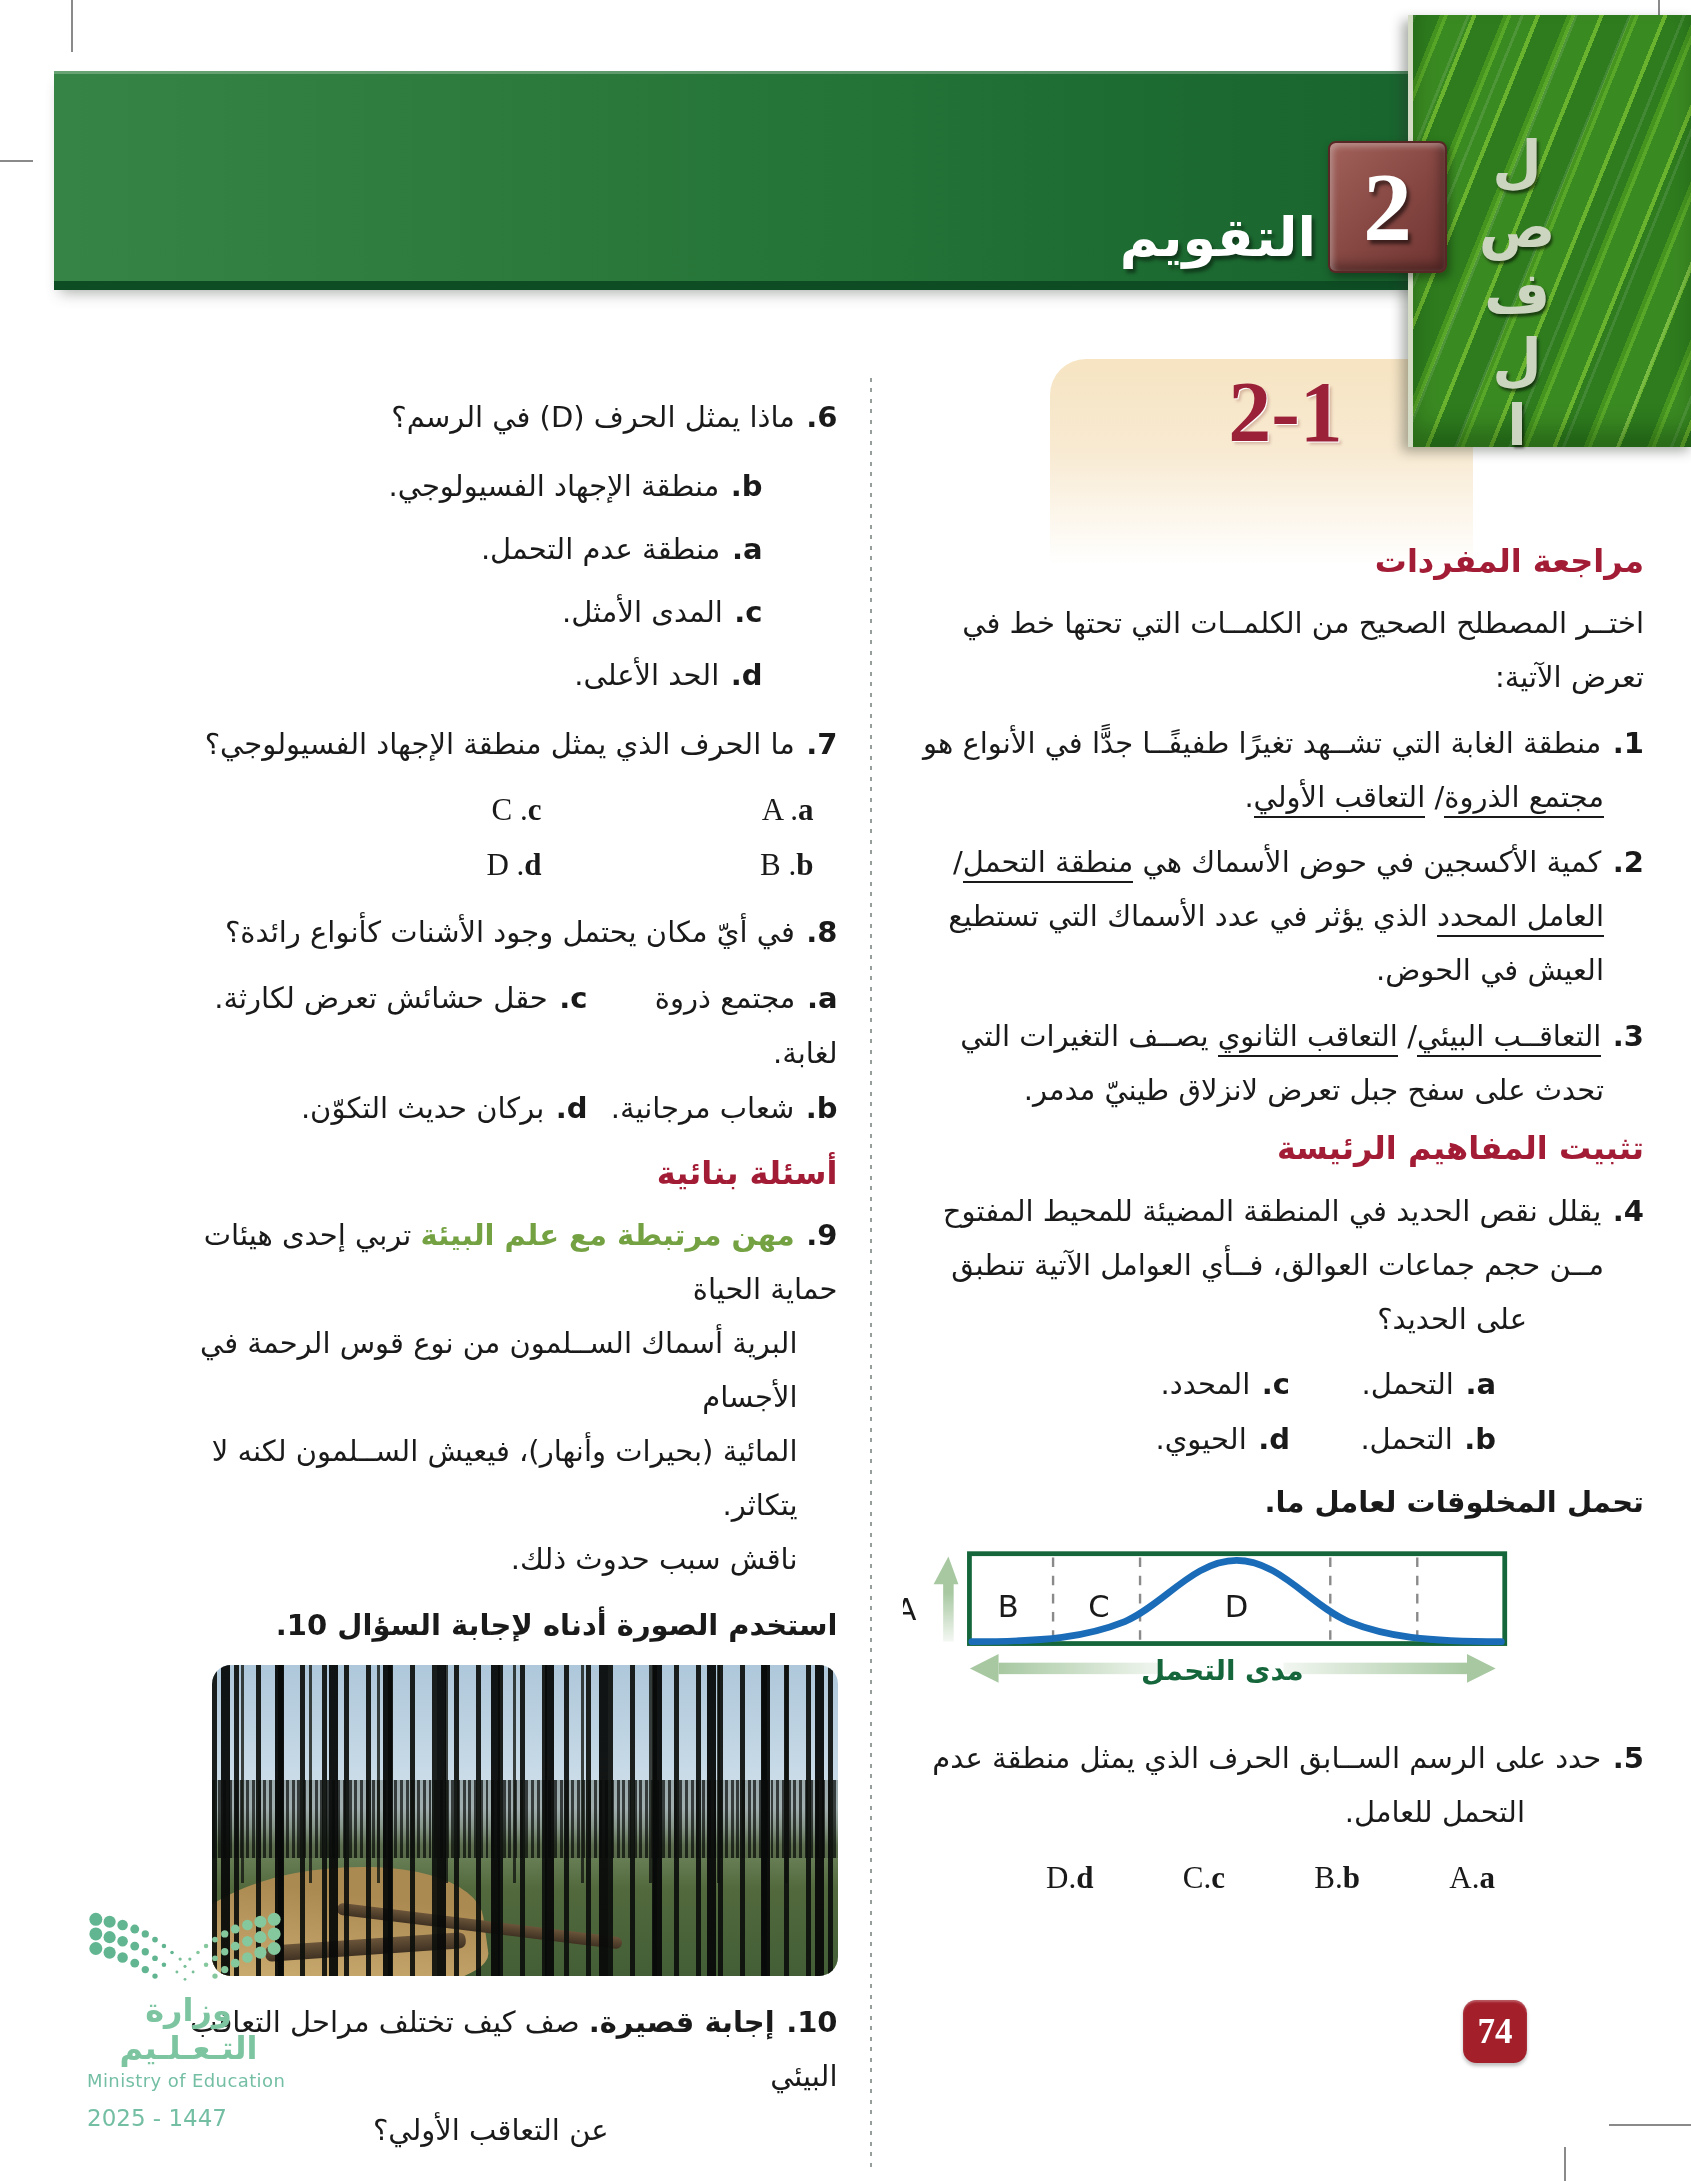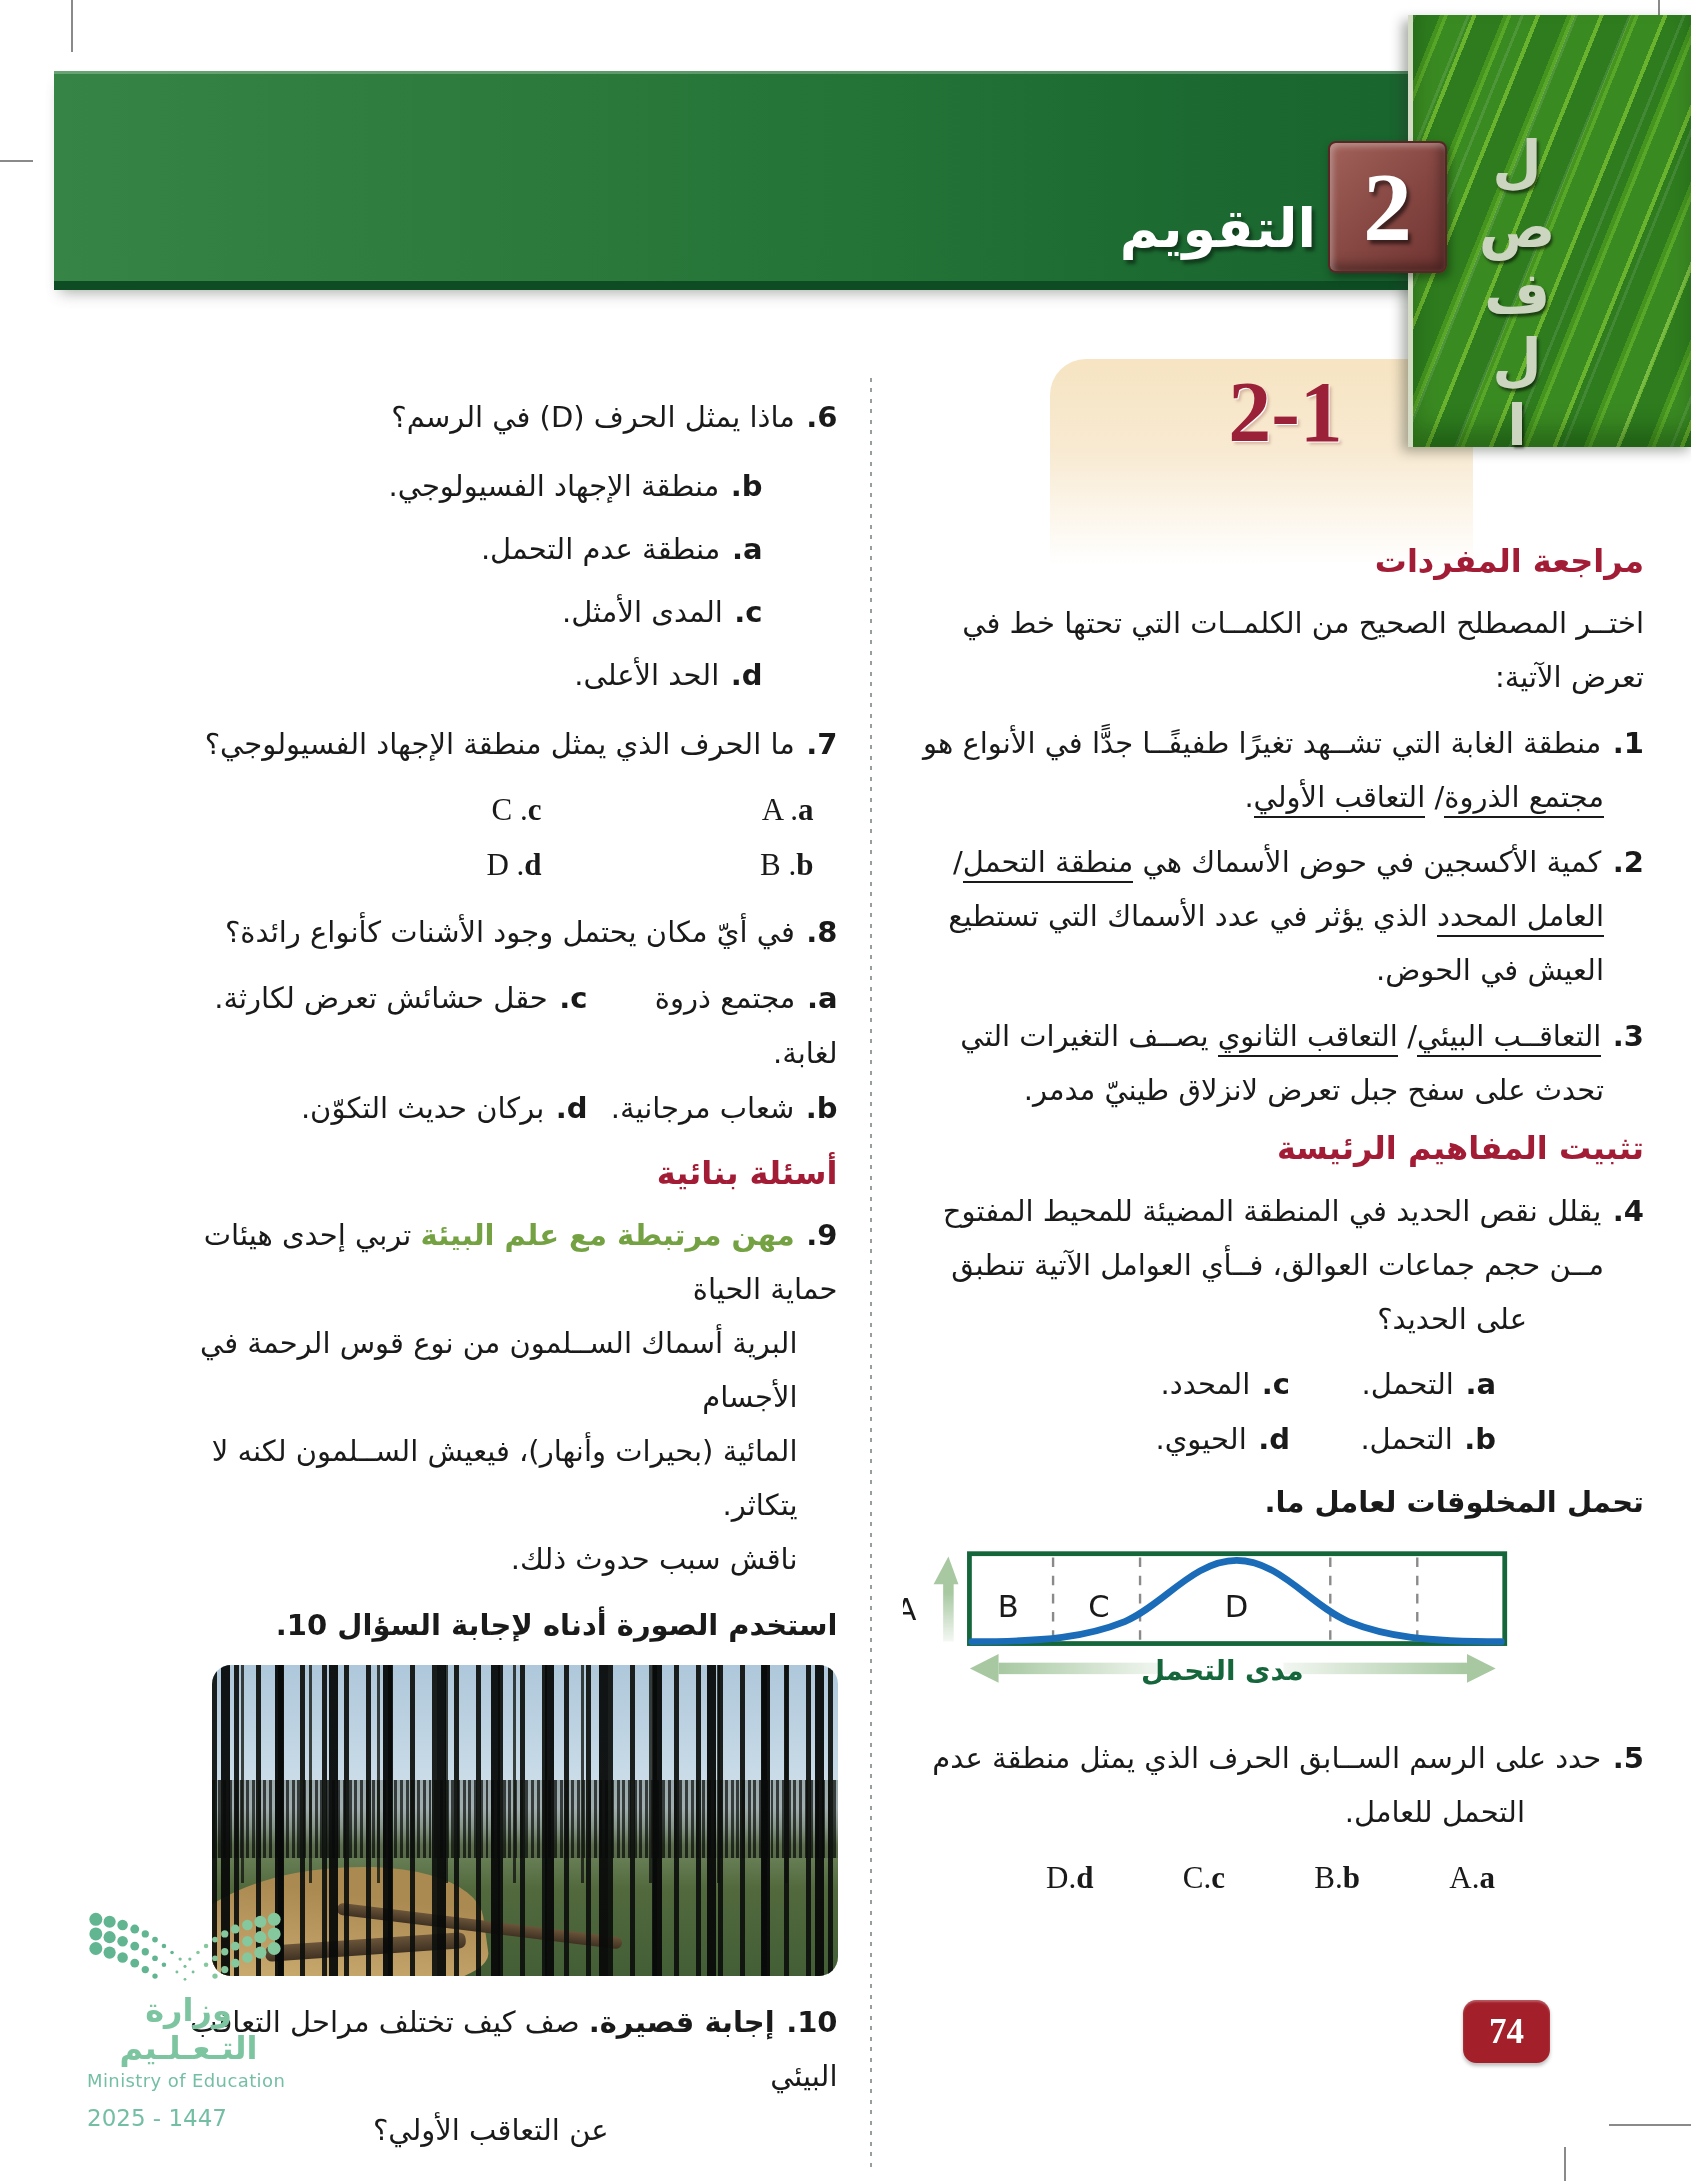--- a/index.html
+++ b/index.html
@@ -6,21 +6,21 @@
   .page{position:relative;width:1692px;height:2181px;background:#fff;overflow:hidden;
         font-family:"DejaVu Sans",sans-serif;color:#1a1a1a;margin:0 auto;}
   
   .cm{position:absolute;background:#8a8a8a;}
   
   .band{position:absolute;left:55px;right:0;top:71px;height:210px;z-index:1;
         background:linear-gradient(to left,#155f2b 0%,#1d6c32 35%,#2a793b 65%,#368546 100%);
         border-bottom:9.6px solid #0e4d24;
         box-shadow:0 8.6px 13.4px -5.7px rgba(70,80,70,.45);}
   .band::before{content:"";position:absolute;left:0;top:0;right:0;height:2.9px;background:rgba(255,255,255,.25);}
-  .band-title{position:absolute;right:375px;bottom:25px;font-size:54px;font-weight:bold;color:#fff;
+  .band-title{position:absolute;right:375px;bottom:16px;font-size:54px;font-weight:bold;color:#fff;
         text-shadow:2.9px 3.8px 3.8px rgba(0,0,0,.45);line-height:1;}
   .badge{position:absolute;left:1329px;top:141px;width:115px;height:128px;z-index:4;
         background:linear-gradient(135deg,#a2625b 0%,#8a4a45 45%,#6f3431 100%);
         border:2.9px solid #582725;border-radius:7.6px;display:flex;align-items:center;justify-content:center;
         box-shadow:inset 2.9px 2.9px 6.7px rgba(255,255,255,.35),inset -4.8px -6.7px 11.5px rgba(0,0,0,.35),2.9px 4.8px 8.6px rgba(0,0,0,.35);}
   .badge span{font-family:"Liberation Serif",serif;font-size:98px;font-weight:bold;color:#fff;
         text-shadow:2.9px 3.8px 3.8px rgba(0,0,0,.55);line-height:1;}
   .leaf{position:absolute;left:1409px;top:15.3px;width:283px;height:432px;z-index:3;
         background:
           repeating-linear-gradient(112deg,rgba(255,255,255,.10) 0 2.9px,transparent 2.9px 50px),
@@ -86,21 +86,21 @@
   .l2{width:201px;left:53px;bottom:21px;height:16.3px;transform:rotate(-4deg);}
   .f-trunks{top:0;bottom:0;left:0;right:0;}
   .t1{background:repeating-linear-gradient(90deg,rgba(12,15,12,.92) 0 4.8px,transparent 4.8px 22px);}
   .t2{background:repeating-linear-gradient(90deg,transparent 0 8.6px,rgba(8,10,9,.95) 8.6px 18px,transparent 18px 54px);}
   .t3{bottom:30%;background:repeating-linear-gradient(90deg,transparent 0 29px,rgba(20,24,18,.8) 29px 32px,transparent 32px 68px);}
   
   .logo{position:absolute;left:88px;top:1908px;width:203px;z-index:2;direction:ltr;text-align:left;}
   .logo-ar{font-size:32px;font-weight:bold;color:#7cc5a0;direction:rtl;text-align:center;line-height:38px;margin-top:1.9px;}
   .logo-en{font-size:18px;color:#74bfa4;margin-top:2.9px;letter-spacing:0.4px;}
   .logo-year{font-size:23px;color:#74bfa4;margin-top:14px;}
-  .pagenum{position:absolute;left:1464px;top:2000px;width:87px;height:63px;background:#a3202b;
+  .pagenum{position:absolute;left:1464px;top:2000px;width:64px;height:63px;background:#a3202b;
         border-radius:13.4px;display:flex;align-items:center;justify-content:center;z-index:2;
         box-shadow:0 2.9px 3.8px rgba(0,0,0,.25),inset 0 1.9px 1.9px rgba(255,255,255,.25);}
   .pagenum span{font-family:"Liberation Serif",serif;font-size:35px;font-weight:bold;color:#fff;}
 </style>
 </head>
 <body>
 
 <div class="page">
 
   <div class="cm" style="left:72px;top:0;width:1.9px;height:52px;"></div>

